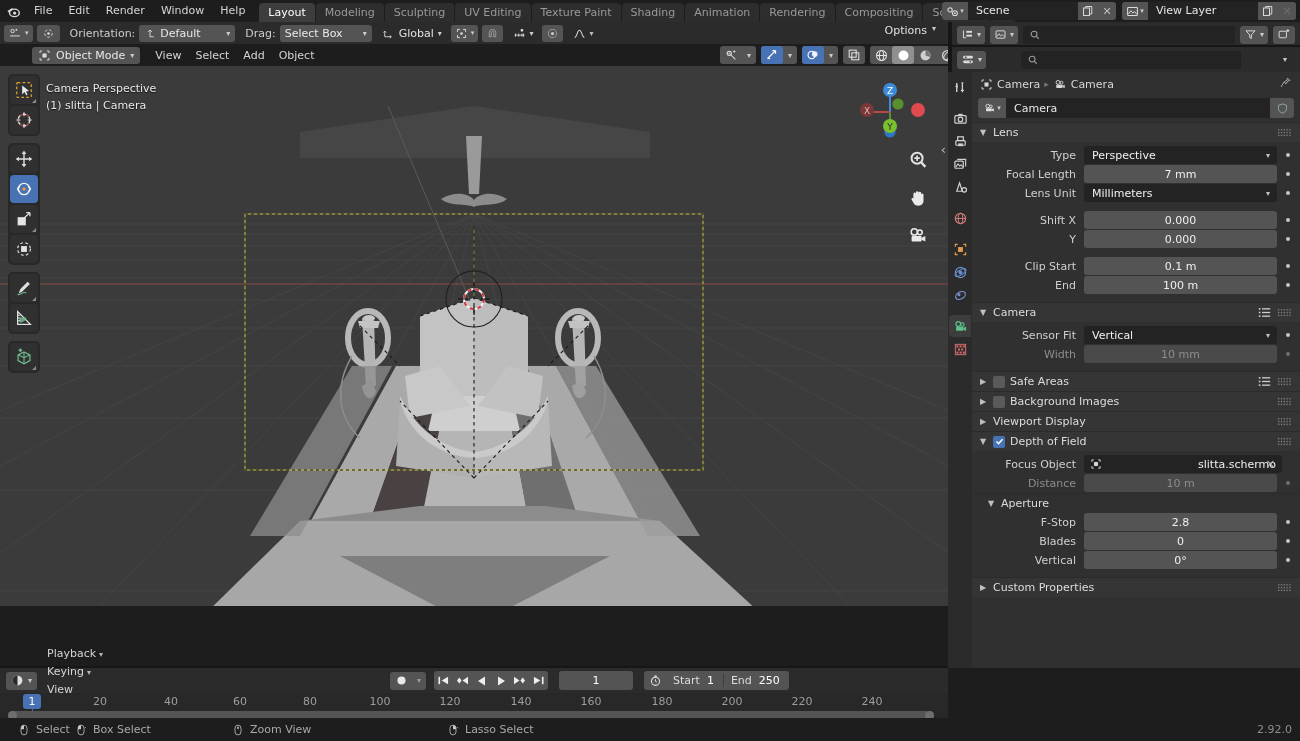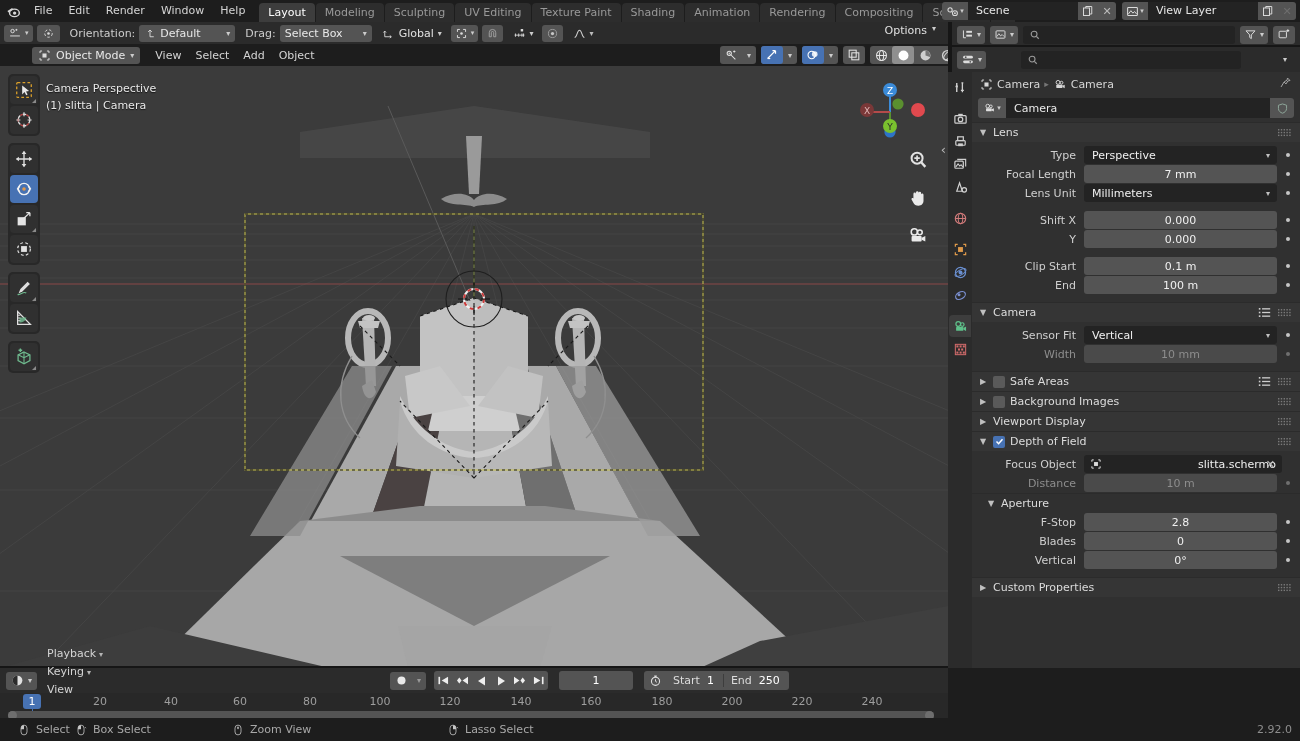--- a/index.html
+++ b/index.html
@@ -93,21 +93,21 @@
   .vp-menu { padding: 0 7px; height: 17px; line-height: 17px; font-size: 11px; color: #d4d4d4; border-radius: 3px; }
   .vp-right { position: absolute; right: 4px; top: 2px; display: flex; align-items: center; gap: 5px; }
   .grp { display: flex; align-items: center; background: #545454; border-radius: 3px; height: 18px; }
   .grp > .gi { width: 22px; height: 18px; display: flex; align-items: center; justify-content: center; }
   .grp > .gi.sel { background: #4772b3; border-radius: 3px; }
   .grp > .gi.selw { background: #8f8f8f; border-radius: 3px; }
   .grp > .gdd { width: 14px; height: 18px; display: flex; align-items: center; justify-content: center; }
 
   
   .viewport {
-    position: absolute; left: 0; top: 66px; width: 948px; height: 602px;
+    position: absolute; left: 0; top: 66px; width: 948px; height: 540px;
     background: #3b3b3b; overflow: hidden;
   }
   .vp-floor { position: absolute; left: 0; top: 0; width: 948px; height: 602px; }
   .vp-text { position: absolute; left: 46px; top: 14px; font-size: 11px; color: #e8e8e8;
     line-height: 17px; text-shadow: 0 1px 1px rgba(0,0,0,.7); pointer-events: none; }
 
   .toolbar {
     position: absolute; left: 8px; top: 8px; width: 32px;
     display: flex; flex-direction: column; gap: 7px;
   }

